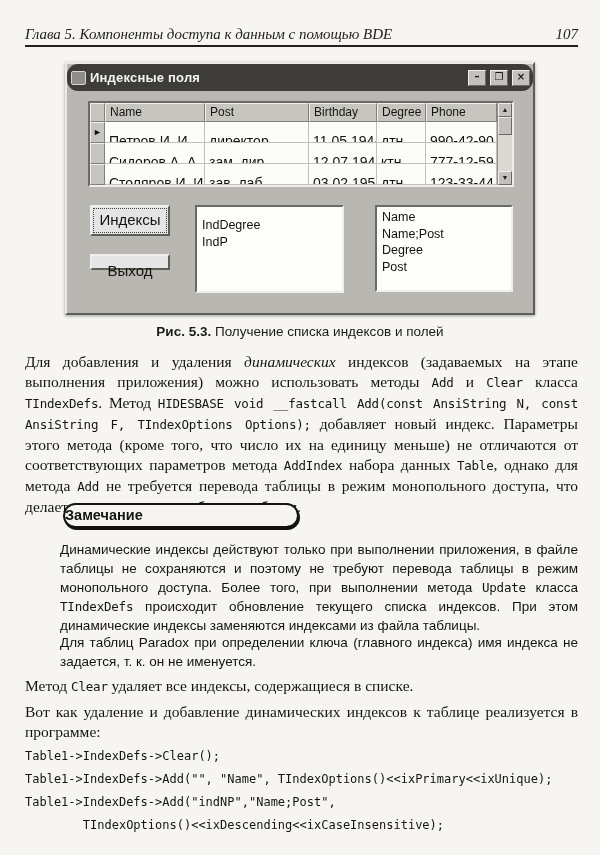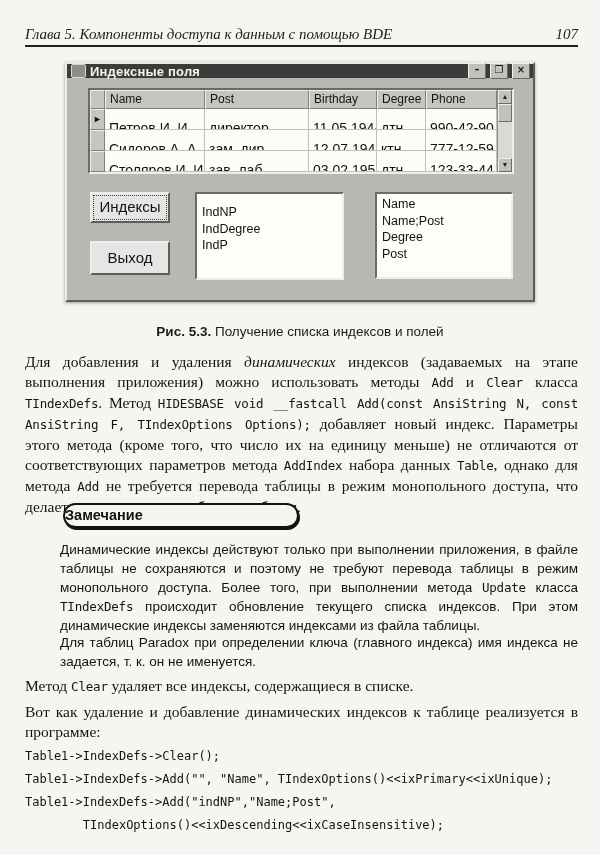--- a/index.html
+++ b/index.html
@@ -18,22 +18,22 @@
 
   
   .figwrap{position:absolute; left:65px; top:62px;}
   .win{
     width:466px; background:#b9b7b1;
     border:2px solid; border-color:#eceae6 #5f5d58 #5f5d58 #eceae6;
     box-shadow:0 1px 3px rgba(60,58,52,.45);
     font-family:"Liberation Sans", sans-serif;
   }
   .titlebar{
-    height:14px; background:#3d3c3a; display:flex; align-items:center;
-    padding:0 3px 0 4px; gap:4px;
+    height:27px; background:#3d3c3a; display:flex; align-items:center;
+    padding:0 3px 0 4px; gap:4px;border-radius:11px;
   }
   .appicon{width:13px;height:12px;background:#8f8d88;border:1px solid #d8d6d1;border-radius:2px;flex:0 0 auto;}
   .wtitle{color:#f4f3f0; font-weight:bold; font-size:13px; flex:1 1 auto; letter-spacing:.2px;}
   .wbtn{
     width:16px;height:14px; background:#c3c1bb; color:#181715;
     border:1px solid; border-color:#efeeea #6c6a65 #6c6a65 #efeeea;
     font-size:10px; line-height:12px; text-align:center; font-weight:bold;
     font-family:"DejaVu Sans", sans-serif;
   }
   .winbody{position:relative; height:222px;}
@@ -68,21 +68,21 @@
   .strack{flex:1 1 auto;}
   .sbtn.bottom{margin-top:auto;}
 
   
   .btn95{
     position:absolute; left:23px; width:80px; background:#e5e5e5; color:#14130f;
     border:2px solid; border-color:#efeeea #5f5d58 #5f5d58 #efeeea;
     font-family:"Liberation Sans", sans-serif; font-size:15px; text-align:center; box-sizing:border-box;
   }
   .btn-indexes{top:114px; height:31px; line-height:26px; outline:1px dotted #42403c; outline-offset:-4px;}
-  .btn-exit{top:163px; height:34px; line-height:30px;}
+  .btn-exit{top:163px; height:16px; line-height:30px;}
 
   
   .listbox{
     position:absolute; background:#fdfdfa;
     border:2px solid; border-color:#6c6a65 #efeeea #efeeea #6c6a65;
     font-size:12.5px; color:#131210; box-sizing:border-box; overflow:hidden;
   }
   .lb1{left:128px; top:114px; width:149px; height:88px; padding:10px 4px 0 5px;}
   .lb2{left:308px; top:114px; width:138px; height:87px; padding:2px 4px 0 5px;}
   .listbox div{line-height:16.5px; white-space:nowrap;}
@@ -184,21 +184,20 @@
             <div class="sthumb"></div>
             <div class="strack"></div>
             <div class="sbtn bottom">▼</div>
           </div>
         </div>
 
         <div class="btn95 btn-indexes">Индексы</div>
         <div class="btn95 btn-exit">Выход</div>
 
         <div class="listbox lb1">
-          <div>IndNP</div>
           <div>IndDegree</div>
           <div>IndP</div>
         </div>
         <div class="listbox lb2">
           <div>Name</div>
           <div>Name;Post</div>
           <div>Degree</div>
           <div>Post</div>
         </div>
       </div>

